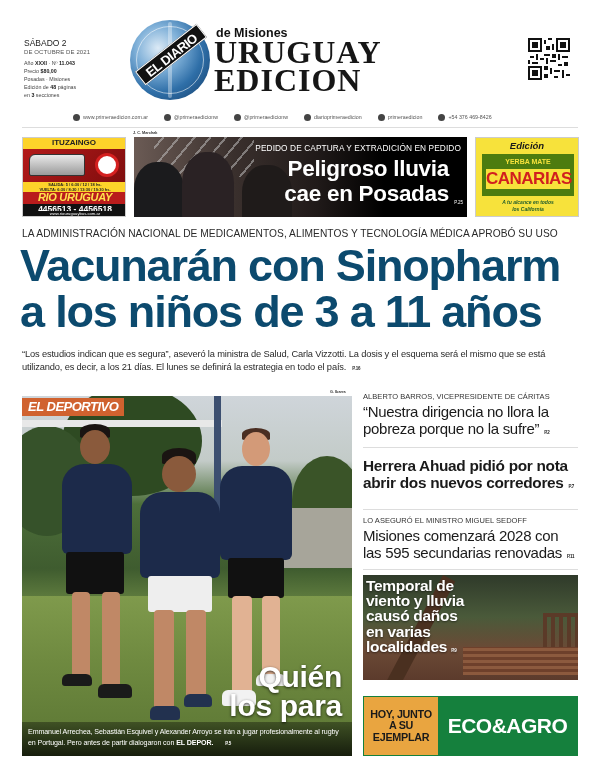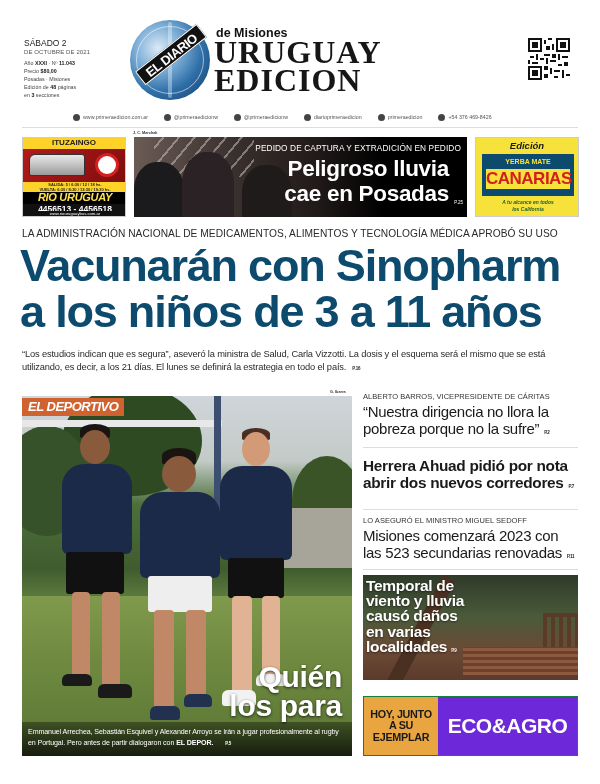--- a/index.html
+++ b/index.html
@@ -45,40 +45,40 @@
   .ad-bus-title { text-align: center; font-size: 8px; font-weight: bold; color: #222; height: 20px; line-height: 10px; }
   .ad-bus-red { position: absolute; left: 0; top: 11px; width: 104px; height: 34px;
            background: linear-gradient(135deg, #b31a1a, #7e0d0d); }
   .bus-shape { position: absolute; left: 6px; top: 5px; width: 56px; height: 22px; border-radius: 6px 3px 2px 2px;
            background: linear-gradient(#e9e9e9, #9a9a9a); border: 1px solid #333; }
   .bus-logo { position: absolute; left: 72px; top: 4px; width: 24px; height: 24px; border-radius: 50%;
            background: #fff; border: 3px solid #d42020; }
   .ad-bus-sched { position: absolute; left: 0; top: 44px; width: 104px; font-size: 4px; text-align: center;
            font-weight: bold; color: #222; background: #fdd32a; line-height: 5px; }
   .ad-bus-brand { position: absolute; left: 0; top: 54px; width: 104px; height: 14px; text-align: center;
-           font-size: 11px; font-weight: bold; color: #ffe34d; background: #000000; line-height: 11px;
+           font-size: 11px; font-weight: bold; color: #ffe34d; background: #b91c1c; line-height: 11px;
            font-style: italic; letter-spacing: -0.3px; }
   .ad-bus-phone { position: absolute; left: 0; top: 66px; width: 104px; height: 14px; text-align: center;
            font-size: 8.5px; font-weight: bold; color: #fff; background: #111; line-height: 9px; padding-top: 1px; }
   .ad-bus-web { position: absolute; left: 0; bottom: 0; width: 104px; font-size: 4.2px; text-align: center; color: #fff; background: #111; }
 
   .photo-credit-narco { position: absolute; left: 133px; top: 131px; font-size: 3.8px; font-weight: bold; color: #333; }
   .narco { position: absolute; left: 134px; top: 137px; width: 333px; height: 80px; overflow: hidden;
            background: linear-gradient(90deg, #6b5b55 0%, #3a302d 30%, #201a19 55%, #000 75%); }
   .narco-fig { position: absolute; border-radius: 45% 45% 10% 10%; background: #1b1b1d; }
   .narco-stair { position: absolute; left: 20px; top: 0; width: 100px; height: 40px;
            background: repeating-linear-gradient(-50deg, transparent 0 10px, rgba(200,200,200,0.5) 10px 12px); }
   .narco-kicker { position: absolute; right: 6px; top: 6px; font-size: 8.3px; color: #fff; letter-spacing: 0.1px; }
   .narco-head { position: absolute; right: 18px; top: 19px; font-size: 22.5px; font-weight: bold; color: #fff;
            line-height: 25px; text-align: right; letter-spacing: -0.3px; }
   .narco-page { position: absolute; right: 4px; bottom: 12px; font-size: 4.5px; color: #fff; }
 
   .ad-canarias { position: absolute; left: 475px; top: 137px; width: 104px; height: 80px; background: #f7e23b; border: 1px solid #ccc; }
   .canarias-top { text-align: center; font-size: 9.5px; font-weight: bold; font-style: italic; color: #1a1a1a; margin-top: 2px; }
-  .canarias-green { position: absolute; left: 6px; top: 16px; width: 92px; height: 42px; background: #0c4a6e; }
+  .canarias-green { position: absolute; left: 6px; top: 16px; width: 92px; height: 42px; background: #4d7c0f; }
   .canarias-yerba { text-align: center; font-size: 7px; font-weight: bold; color: #f7e23b; margin-top: 4px; }
   .canarias-brand { position: absolute; left: 4px; top: 15px; width: 84px; height: 20px; background: #f7e23b;
            color: #d11f1f; font-size: 17px; font-weight: bold; text-align: center; line-height: 20px; letter-spacing: -0.5px; }
   .canarias-foot { position: absolute; left: 0; top: 61px; width: 104px; text-align: center; font-size: 5px;
            font-style: italic; font-weight: bold; color: #1f5c2c; line-height: 7px; }
 
   
   .kicker-main { position: absolute; left: 22px; top: 228px; width: 560px; font-size: 10.2px; color: #2a2a2a; letter-spacing: 0.05px; }
   .headline { position: absolute; left: 20px; top: 243px; width: 570px; font-size: 45px; font-weight: bold;
            line-height: 46px; color: #0c4a6e; letter-spacing: -1.2px; }
@@ -126,21 +126,21 @@
   .storm-roof { position: absolute; left: 100px; top: 72px; width: 120px; height: 28px;
            background: repeating-linear-gradient(0deg, #8c5a3e 0 3px, #6e402b 3px 6px); }
   .storm-fence { position: absolute; left: 180px; top: 38px; width: 40px; height: 40px;
            background: repeating-linear-gradient(90deg, #5b3a28 0 4px, transparent 4px 8px); border-top: 4px solid #5b3a28; }
   .storm-head { position: absolute; left: 3px; top: 3px; font-size: 15.5px; font-weight: bold; color: #fff; line-height: 15.2px; letter-spacing: -0.3px; text-shadow: 0 1px 2px rgba(0,0,0,0.5); }
   .storm-page { font-size: 4.5px; font-weight: bold; margin-left: 4px; }
 
   .ecoagro { position: absolute; left: 363px; top: 696px; width: 215px; height: 60px; display: flex; border: 1px solid #15803d; }
   .eco-left { width: 74px; height: 100%; background: #e9a540; color: #1a1a1a; font-weight: bold; font-size: 10.8px;
            line-height: 11.5px; text-align: center; display: flex; align-items: center; justify-content: center; padding: 2px; letter-spacing: -0.3px; }
-  .eco-right { flex: 1; background: #6d28d9; color: #fff; font-weight: bold; font-size: 21px; display: flex; align-items: center;
+  .eco-right { flex: 1; background: #15803d; color: #fff; font-weight: bold; font-size: 21px; display: flex; align-items: center;
            justify-content: center; letter-spacing: -0.5px; }
 </style>
 </head>
 <body>
 
 <header class="masthead">
   <div class="date-block">
     <div class="date-day">SÁBADO 2</div>
     <div class="date-full">DE OCTUBRE DE 2021</div>
     <div class="edition-info">
@@ -360,21 +360,21 @@
 
 <article class="rstory" style="top:455px;height:55px;">
   <div class="r-head bold">
     <span>Herrera Ahuad pidió por nota abrir dos nuevos corredores</span><span class="r-page">P.7</span>
   </div>
 </article>
 
 <article class="rstory" style="top:516px;height:54px;">
   <div class="r-kicker">LO ASEGURÓ EL MINISTRO MIGUEL SEDOFF</div>
   <div class="r-head">
-    <span>Misiones comenzará 2023 con las 523 secundarias renovadas</span><span class="r-page">P.11</span>
+    <span>Misiones comenzará 2028 con las 595 secundarias renovadas</span><span class="r-page">P.11</span>
   </div>
 </article>
 
 <article class="storm">
   <div class="storm-trunk"></div>
   <div class="storm-fence"></div>
   <div class="storm-roof"></div>
   <div class="storm-head" style="width:110px;">
     <span>Temporal de viento y lluvia causó daños en varias localidades</span><span class="storm-page">P.9</span>
   </div>

